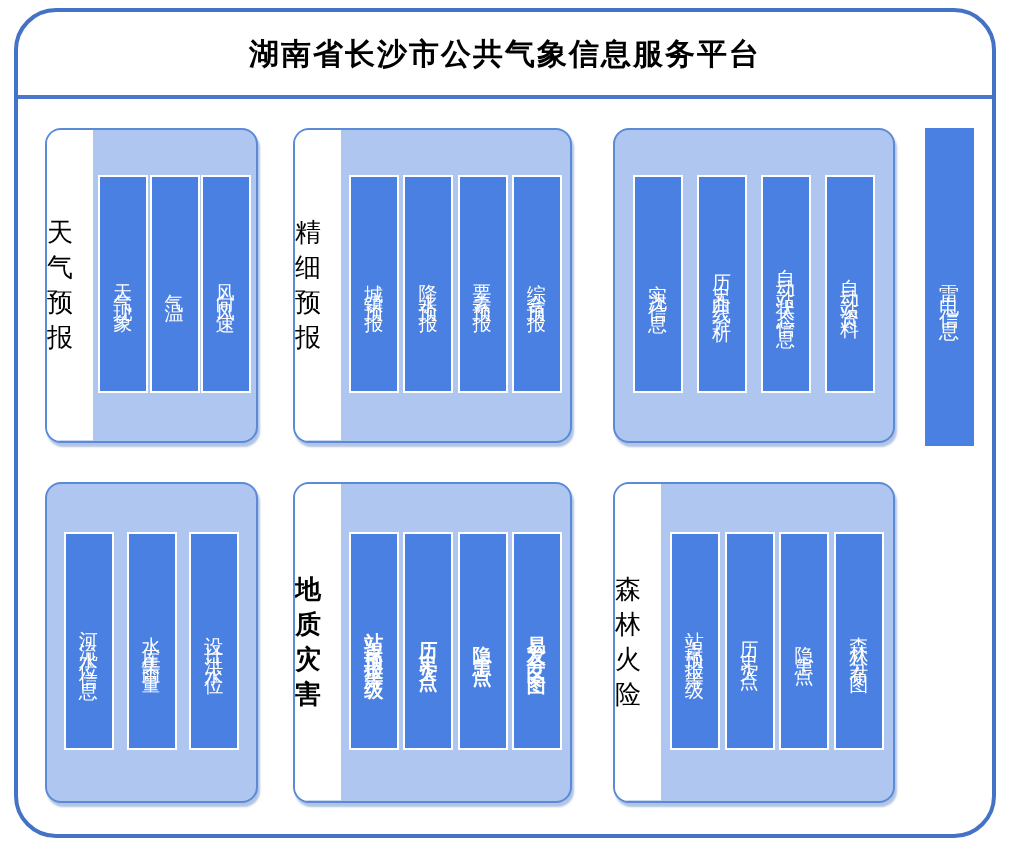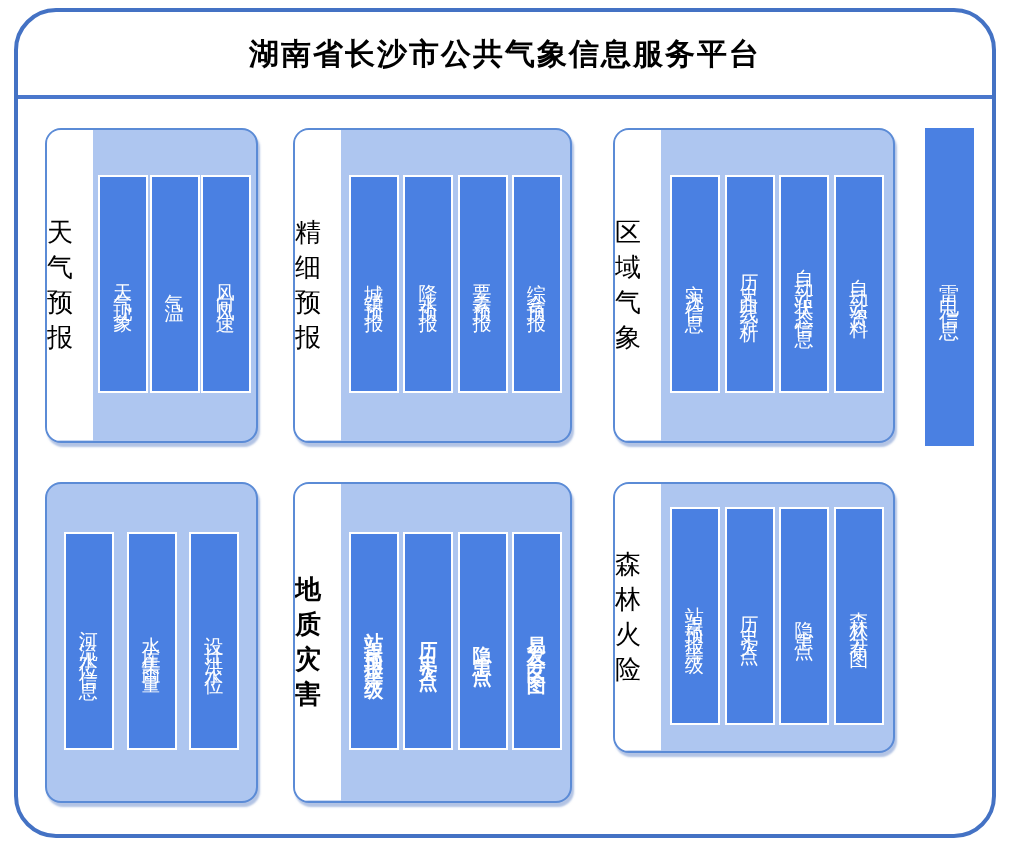--- a/index.html
+++ b/index.html
@@ -68,21 +68,21 @@
     line-height:1;
     white-space:nowrap;
   }
   .pillar .v-text{margin-bottom:-10px;} 
   
   #group-0{left:45px;top:128px;width:213px;height:315px;}
   #group-1{left:293px;top:128px;width:279px;height:315px;}
   #group-2{left:613px;top:128px;width:282px;height:315px;}
   #group-3{left:45px;top:482px;width:213px;height:321px;}
   #group-4{left:293px;top:482px;width:279px;height:321px;font-weight:bold;}
-  #group-5{left:613px;top:482px;width:282px;height:271px;}
+  #group-5{left:613px;top:482px;width:282px;height:321px;}
   
   .side-bar{
     position:absolute;left:925px;top:128px;
     width:49px;height:318px;
     background:#4a80e2;
     display:flex;align-items:center;justify-content:center;
   }
   .side-bar .v-text{font-size:20px;letter-spacing:12px;margin-bottom:-12px;}
 </style>
 </head>
@@ -120,21 +120,20 @@
     <div class="pillar">
         <span class="v-text">要素预报</span>
       </div>
     <div class="pillar">
         <span class="v-text">综合预报</span>
       </div>
   </div>
 </div>
 
 <div class="group" id="group-2">
-  <div class="group-header">区域气象</div>
   <div class="group-body">
     <div class="pillar">
         <span class="v-text">实况信息</span>
       </div>
     <div class="pillar">
         <span class="v-text">历史曲线分析</span>
       </div>
     <div class="pillar">
         <span class="v-text">自动站状态信息</span>
       </div>

